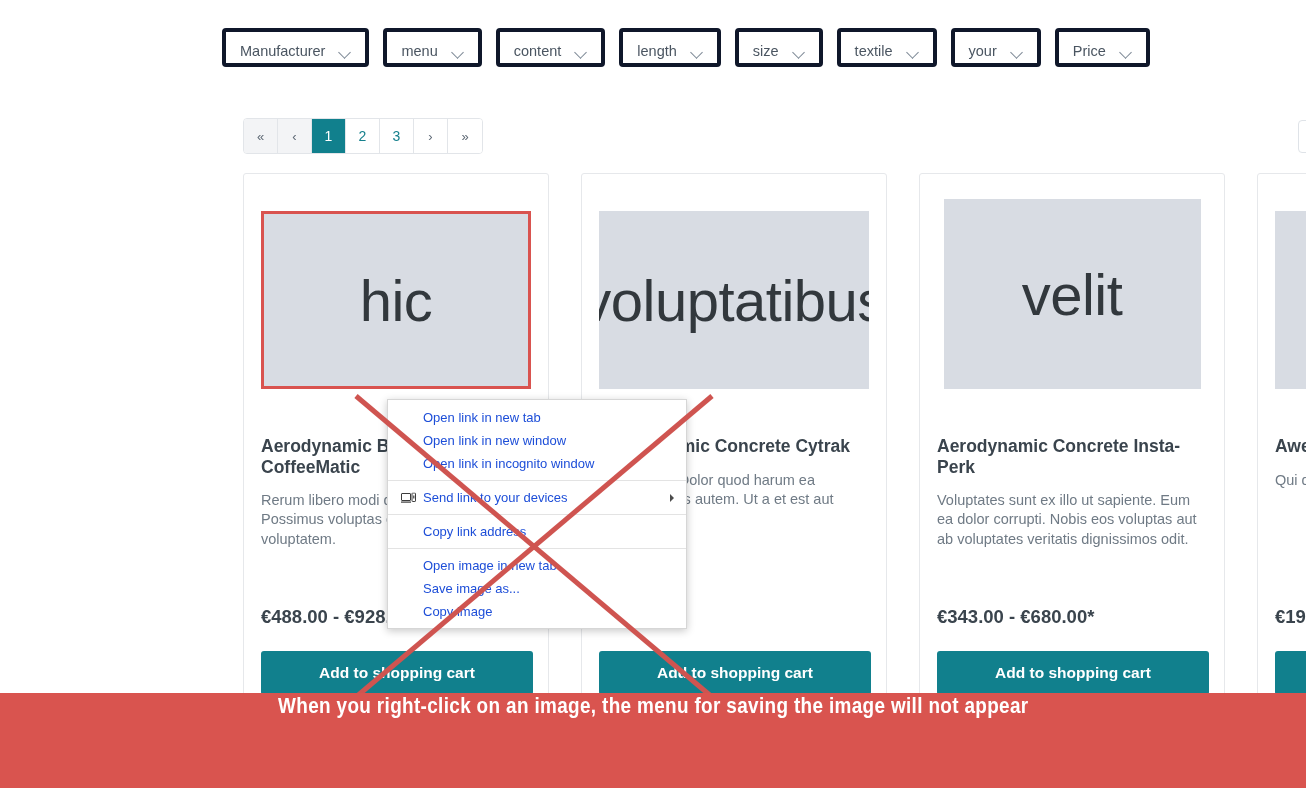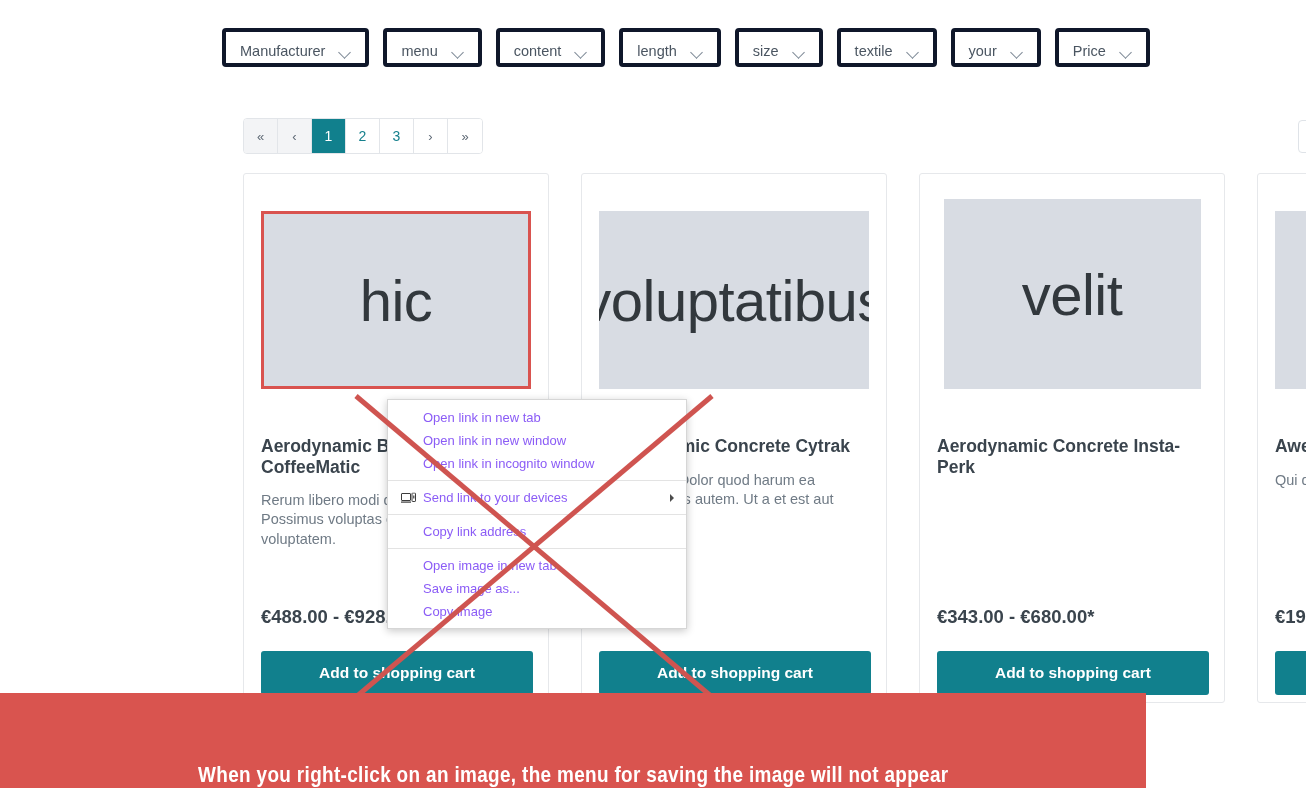--- a/index.html
+++ b/index.html
@@ -195,21 +195,21 @@
     position: absolute;
     left: 387px;
     top: 399px;
     width: 300px;
     background: #ffffff;
     border: 1px solid #d6d6d6;
     box-shadow: 0 2px 8px rgba(0,0,0,0.22);
     padding: 6px 0 5px 0;
     z-index: 40;
     font-size: 13px;
-    color: #8b5cf6;
+    color: #1d4ed8;
   }
   .ctx-item {
     height: 23px;
     display: flex;
     align-items: center;
     padding: 0 12px 0 12px;
     position: relative;
     cursor: default;
     white-space: nowrap;
   }
@@ -249,25 +249,25 @@
     height: 315px;
     z-index: 60;
     pointer-events: none;
   }
 
   
   .banner {
     position: absolute;
     left: 0;
     bottom: 0;
-    width: 1146px;
+    width: 1306px;
     height: 95px;
     background: #d9544f;
     display: flex;
-    align-items: flex-end;
+    align-items: flex-start;
     justify-content: center;
     z-index: 80;
   }
   .banner-text {
     color: #ffffff;
     font-size: 22px;
     font-weight: bold;
     font-family: "Liberation Sans Narrow", "Liberation Sans", sans-serif;
     transform: scaleX(0.86);
     letter-spacing: 0.4px;
@@ -352,20 +352,21 @@
       <button class="cart-btn">Add to shopping cart</button>
     </div>
 
     <div class="card">
       <div class="card-img-wrap">
         <div class="ph ph-3">
           <span>velit</span>
         </div>
       </div>
       <div class="card-title">Aerodynamic Concrete Insta-Perk</div>
+      <div class="card-desc">Voluptates sunt ex illo ut sapiente. Eum ea dolor corrupti. Nobis eos voluptas aut ab voluptates veritatis dignissimos odit.</div>
       <div class="card-price">€343.00 - €680.00*</div>
       <button class="cart-btn">Add to shopping cart</button>
     </div>
 
     <div class="card">
       <div class="card-img-wrap">
         <div class="ph ph-4">
           
         </div>
       </div>

